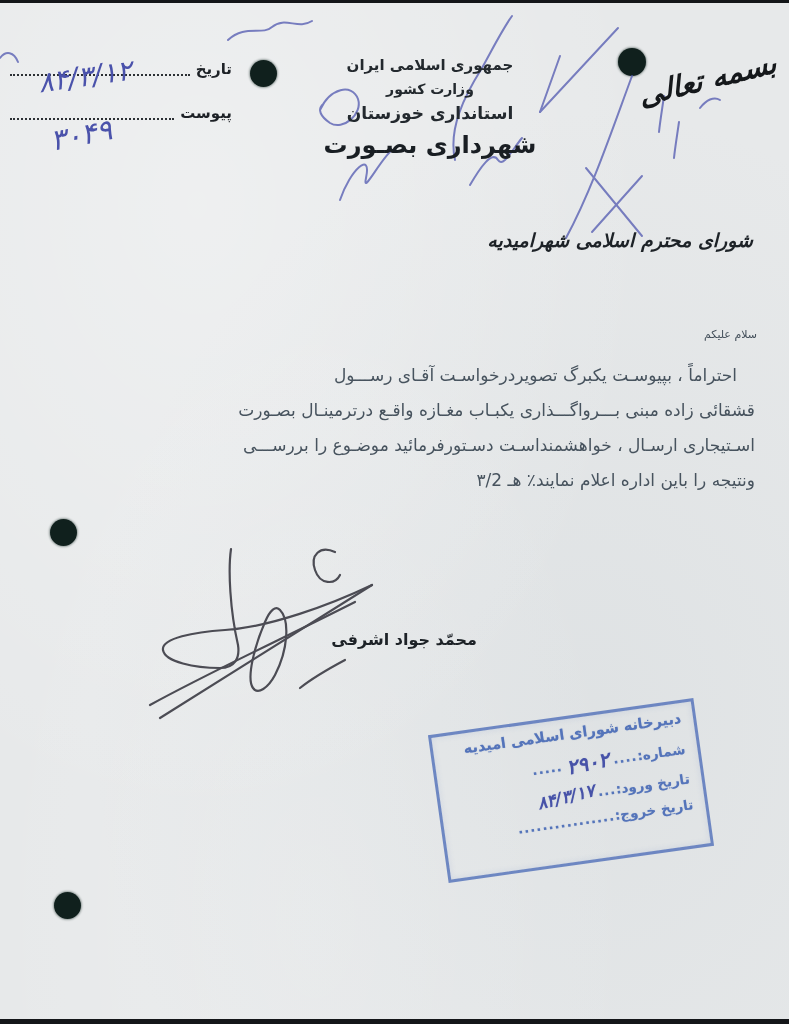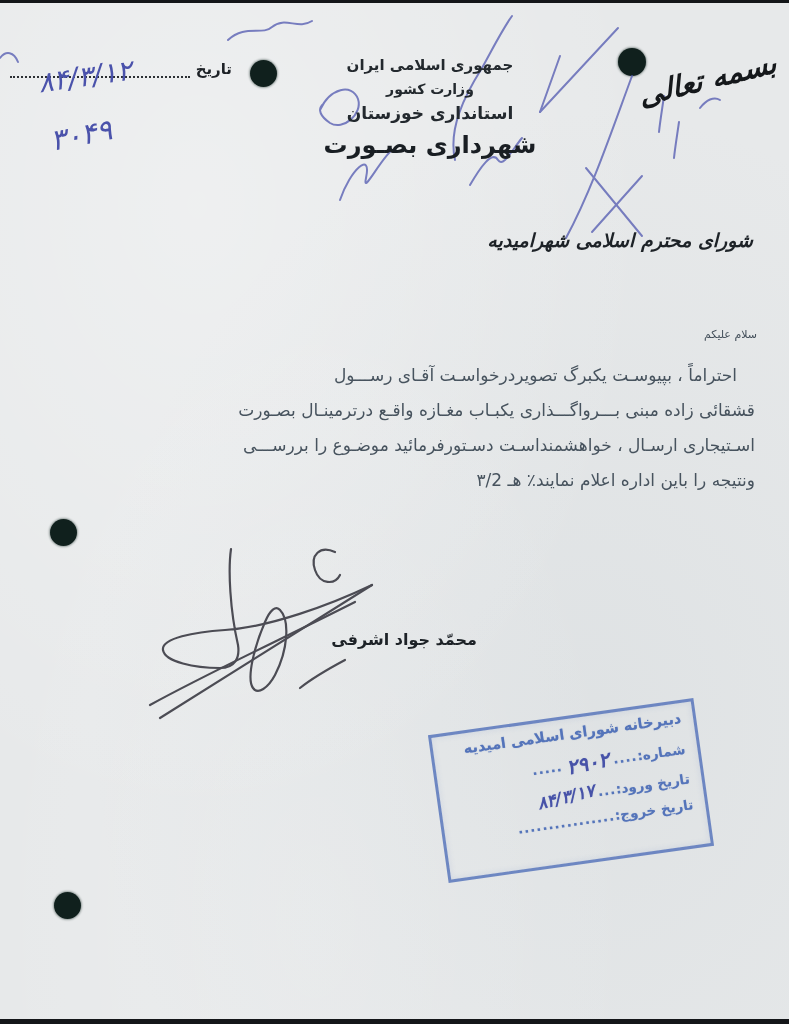--- a/index.html
+++ b/index.html
@@ -28,21 +28,21 @@
   .lh-line.l2{font-size:17px;margin-top:6px;}
   .org-name{font-size:24px;font-weight:bold;margin-top:8px;color:#191e23;}
 
   .bismillah{
     position:absolute;top:62px;right:6px;width:150px;text-align:center;
     font-size:29px;font-weight:bold;font-style:italic;color:#15181b;
     transform:rotate(-14deg) skewX(-6deg);direction:rtl;white-space:nowrap;
   }
 
   .meta{position:absolute;top:46px;left:10px;width:222px;direction:rtl;color:#1d2126;}
-  .meta-row{display:flex;align-items:flex-end;direction:rtl;}
+  .meta-row{display:flex;align-items:flex-start;direction:rtl;}
   .meta-row .lbl{font-size:15px;font-weight:bold;white-space:nowrap;padding-left:6px;}
   .meta-row .dotline{flex:1;border-bottom:2px dotted #2c3034;height:14px;}
   .meta-row.r1{margin-top:14px;}
   .meta-row.r2{margin-top:28px;}
   .meta-row.r3{margin-top:26px;}
 
   .hw{color:#4a52ab;font-style:italic;position:absolute;white-space:nowrap;}
   .hw-date{top:14px;left:28px;font-size:28px;transform:rotate(-8deg);letter-spacing:4px;}
   .hw-number{top:72px;left:40px;font-size:29px;transform:rotate(-11deg);letter-spacing:3px;}
 
@@ -112,20 +112,24 @@
     <div class="org-name">شهرداری بصـورت</div>
   </div>
 
   <div class="bismillah">بسمه تعالی</div>
 
   <div class="meta">
     <div class="meta-row r1">
       <span class="lbl">تاریخ</span>
       <span class="dotline"></span>
     </div>
+    <div class="meta-row r3">
+      <span class="lbl">پیوست</span>
+      <span class="dotline"></span>
+    </div>
     <div class="hw hw-date">۸۴/۳/۱۲</div>
     <div class="hw hw-number">۳۰۴۹</div>
   </div>
 
   <div class="recipient">شورای محترم اسلامی شهرامیدیه</div>
 
   <div class="salutation">سلام علیکم</div>
 
   <div class="body-text">
     <div class="line first">احتراماً ،  بپیوسـت یکبرگ تصویردرخواسـت آقـای رســـول</div>

